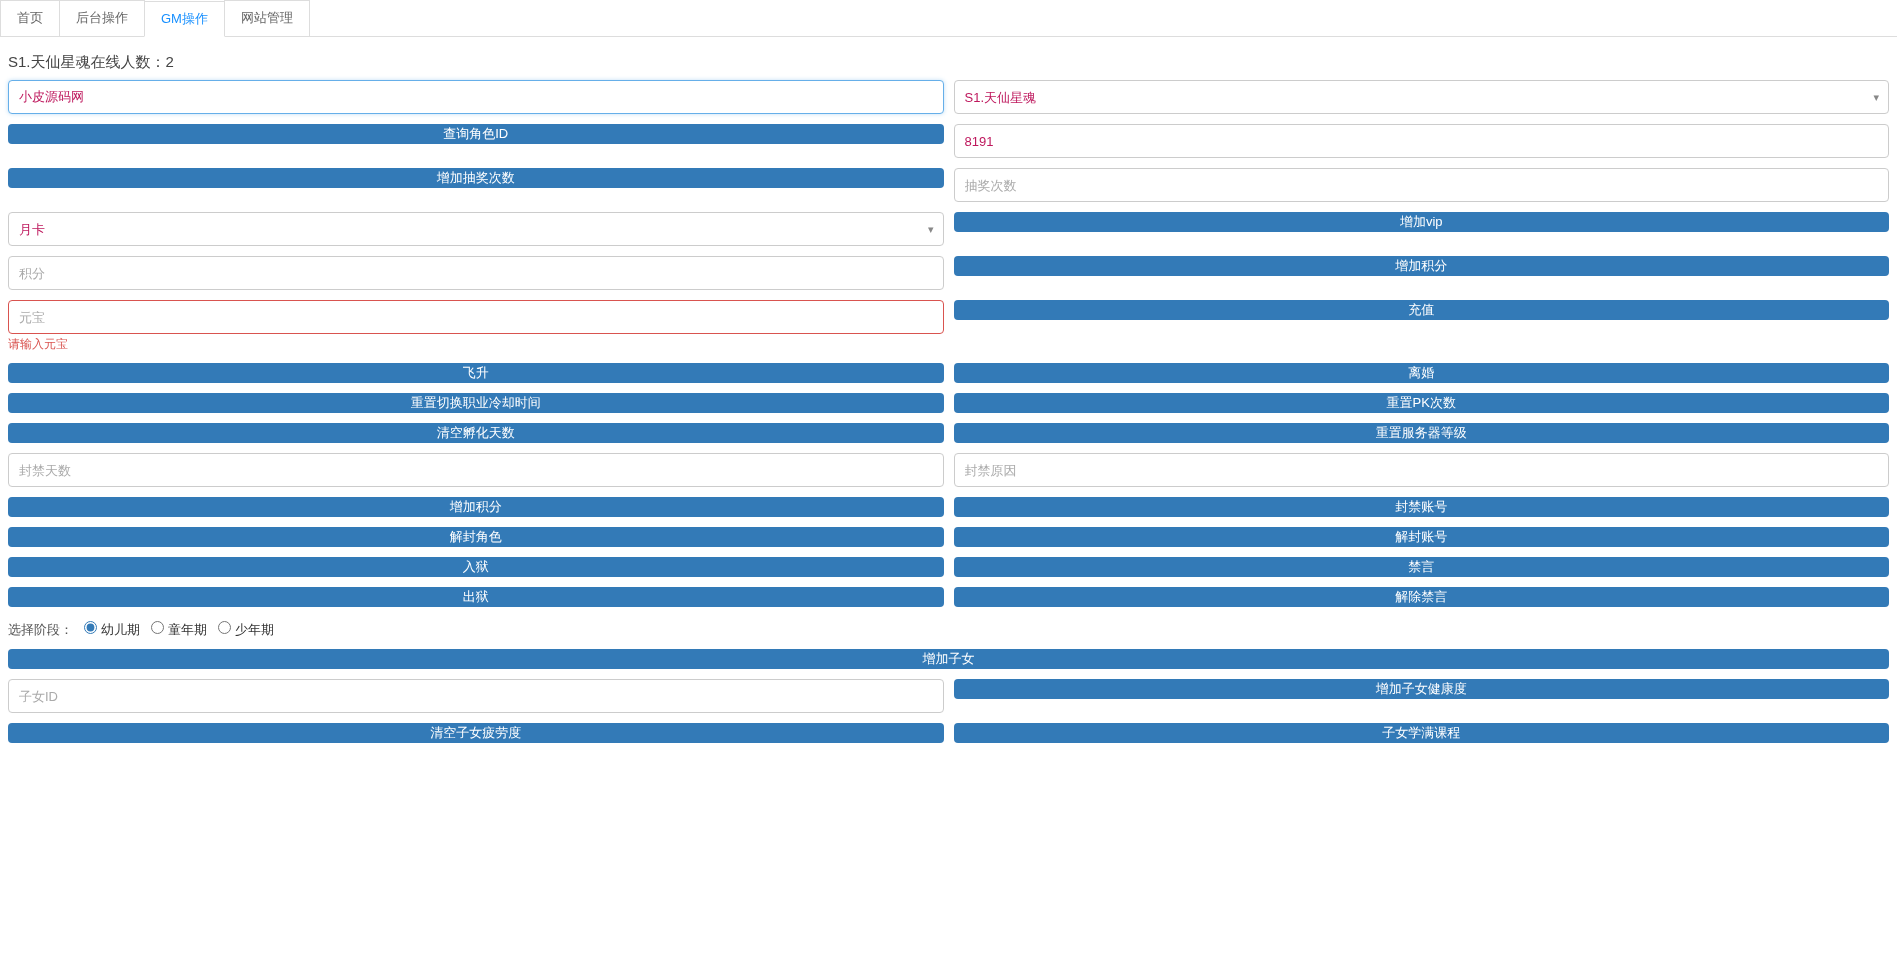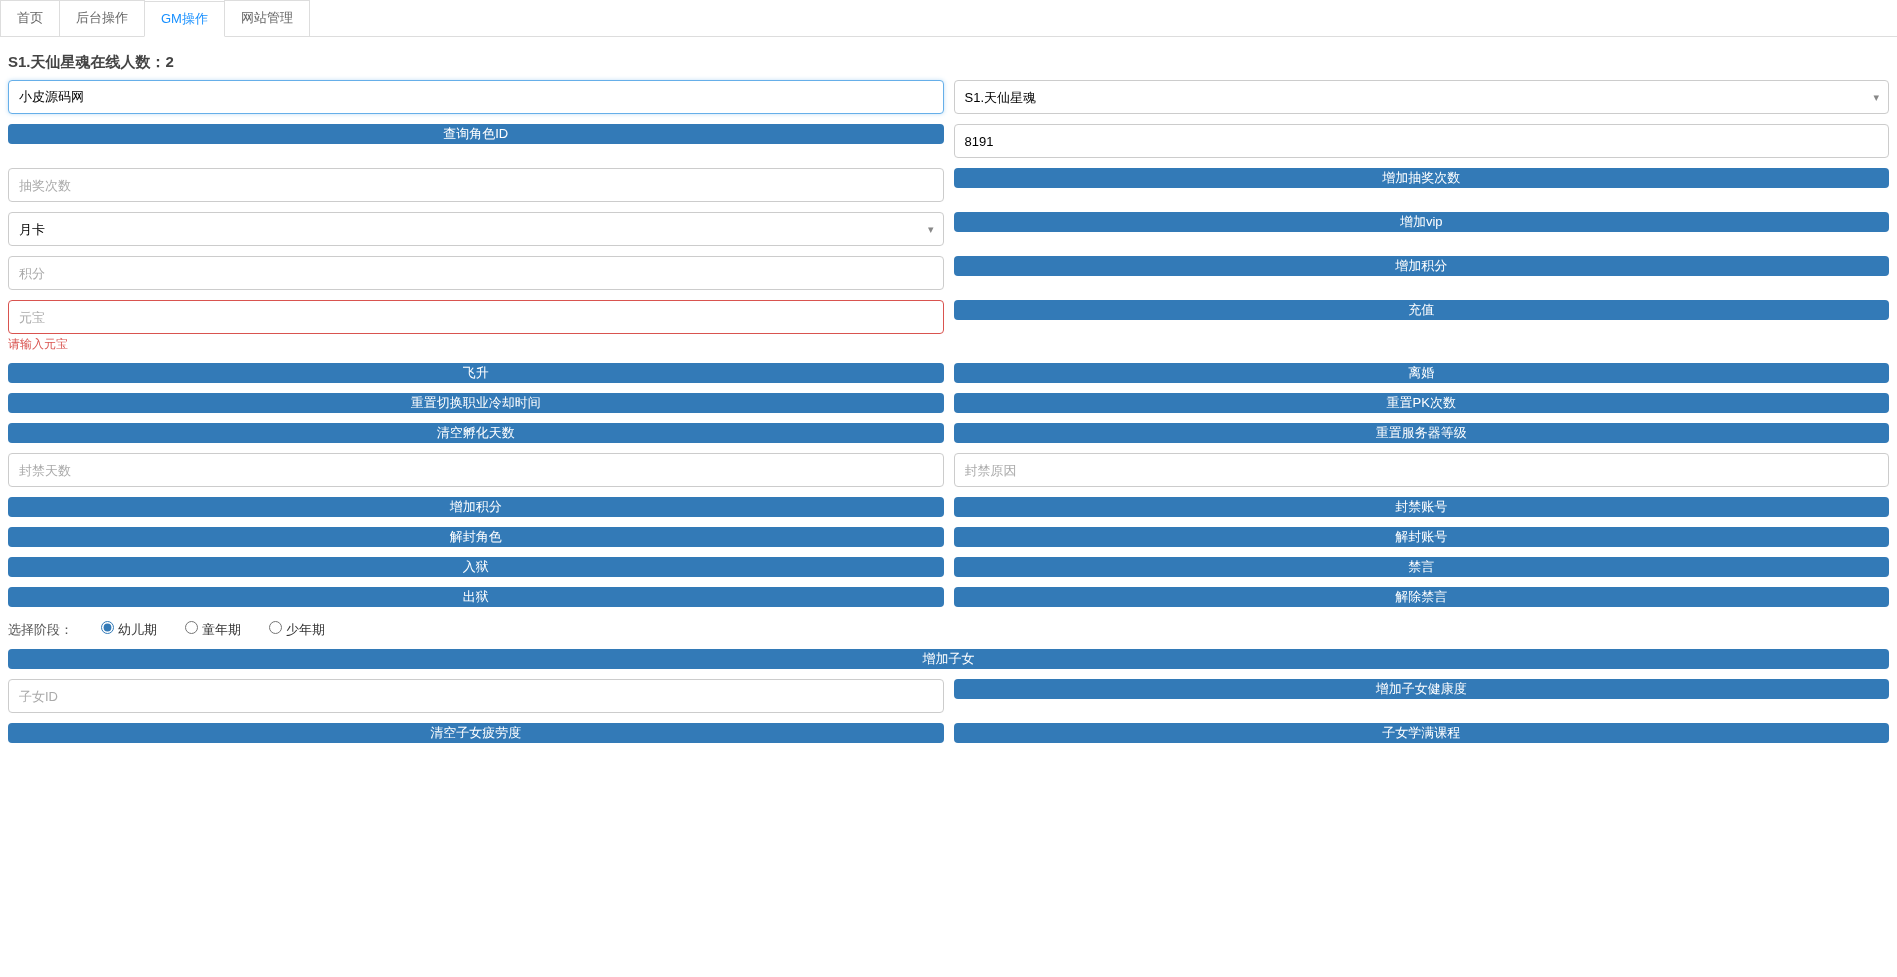--- a/index.html
+++ b/index.html
@@ -3,51 +3,51 @@
 <meta charset="utf-8">
 <style>
 * { margin: 0; padding: 0; box-sizing: border-box; }
 body { font-family: Arial, "Microsoft YaHei", sans-serif; font-size: 13px; background: #fff; color: #333; }
 
 .tabs { display: flex; border-bottom: 1px solid #ddd; padding: 0; }
 .tab { padding: 8px 16px; border: 1px solid #ddd; border-bottom: none; background: #fff; cursor: pointer; margin-right: -1px; color: #666; }
 .tab.active { color: #1890ff; border-bottom: 1px solid #fff; position: relative; top: 1px; background: #fff; }
 
 .content { padding: 8px; }
-.header-line { font-size: 15px; font-weight: bold; color: #444; padding: 8px 0; }
+.header-line { font-size: 15px; font-weight: normal; color: #444; padding: 8px 0; }
 
 .row { display: flex; gap: 10px; margin-bottom: 10px; }
 .col { flex: 1; display: flex; flex-direction: column; }
 .col-full { width: 100%; }
 
 input.form-control, select.form-control {
   width: 100%; height: 34px; padding: 6px 10px;
   border: 1px solid #ccc; border-radius: 4px;
-  font-size: 13px; color: #000000; background: #fff;
+  font-size: 13px; color: #be185d; background: #fff;
 }
 input.form-control::placeholder { color: #aaa; }
 input.form-control.focused { border-color: #66afe9; outline: none; box-shadow: 0 0 4px rgba(102,175,233,.4); }
 input.form-control.invalid { border-color: #d9534f; color: #555; }
 .error-msg { color: #d9534f; font-size: 12px; margin-top: 2px; }
 
 select.form-control { appearance: none; -webkit-appearance: none; background: #fff; padding-right: 26px; }
 .select-wrap { position: relative; width: 100%; }
 .select-wrap .caret {
   position: absolute; right: 10px; top: 50%; transform: translateY(-50%);
   pointer-events: none; color: #888; font-size: 11px;
 }
 
 .btn {
   display: flex; align-items: center; justify-content: center;
   width: 100%; height: 20px;
   background: #337ab7; color: #fff; border: none; border-radius: 4px;
   font-size: 13px; cursor: pointer;
 }
 
-.radio-row { display: flex; align-items: center; gap: 28px; padding: 4px 0 10px 0; font-size: 13px; }
+.radio-row { display: flex; align-items: center; gap: 11px; padding: 4px 0 10px 0; font-size: 13px; }
 .radio-label { color: #555; }
 .radio-opt { display: inline-flex; align-items: flex-start; gap: 4px; cursor: pointer; }
 .radio-opt input { accent-color: #337ab7; }
 </style>
 </head>
 <body>
 
 <div class="tabs">
   <div class="tab">首页</div>
   <div class="tab">后台操作</div>
@@ -79,24 +79,24 @@
     <div class="col">
         <button class="btn">查询角色ID</button>
       </div>
     <div class="col">
         <input class="form-control" value="8191" style="">
       </div>
   </div>
 
   <div class="row">
     <div class="col">
+        <button class="btn">增加抽奖次数</button>
+      </div>
+    <div class="col">
         <input class="form-control" placeholder="抽奖次数" style="">
-      </div>
-    <div class="col">
-        <button class="btn">增加抽奖次数</button>
       </div>
   </div>
 
   <div class="row">
     <div class="col">
       <div class="select-wrap">
         <select class="form-control">
           <option>月卡</option>
         </select>
         <span class="caret">▾</span>

